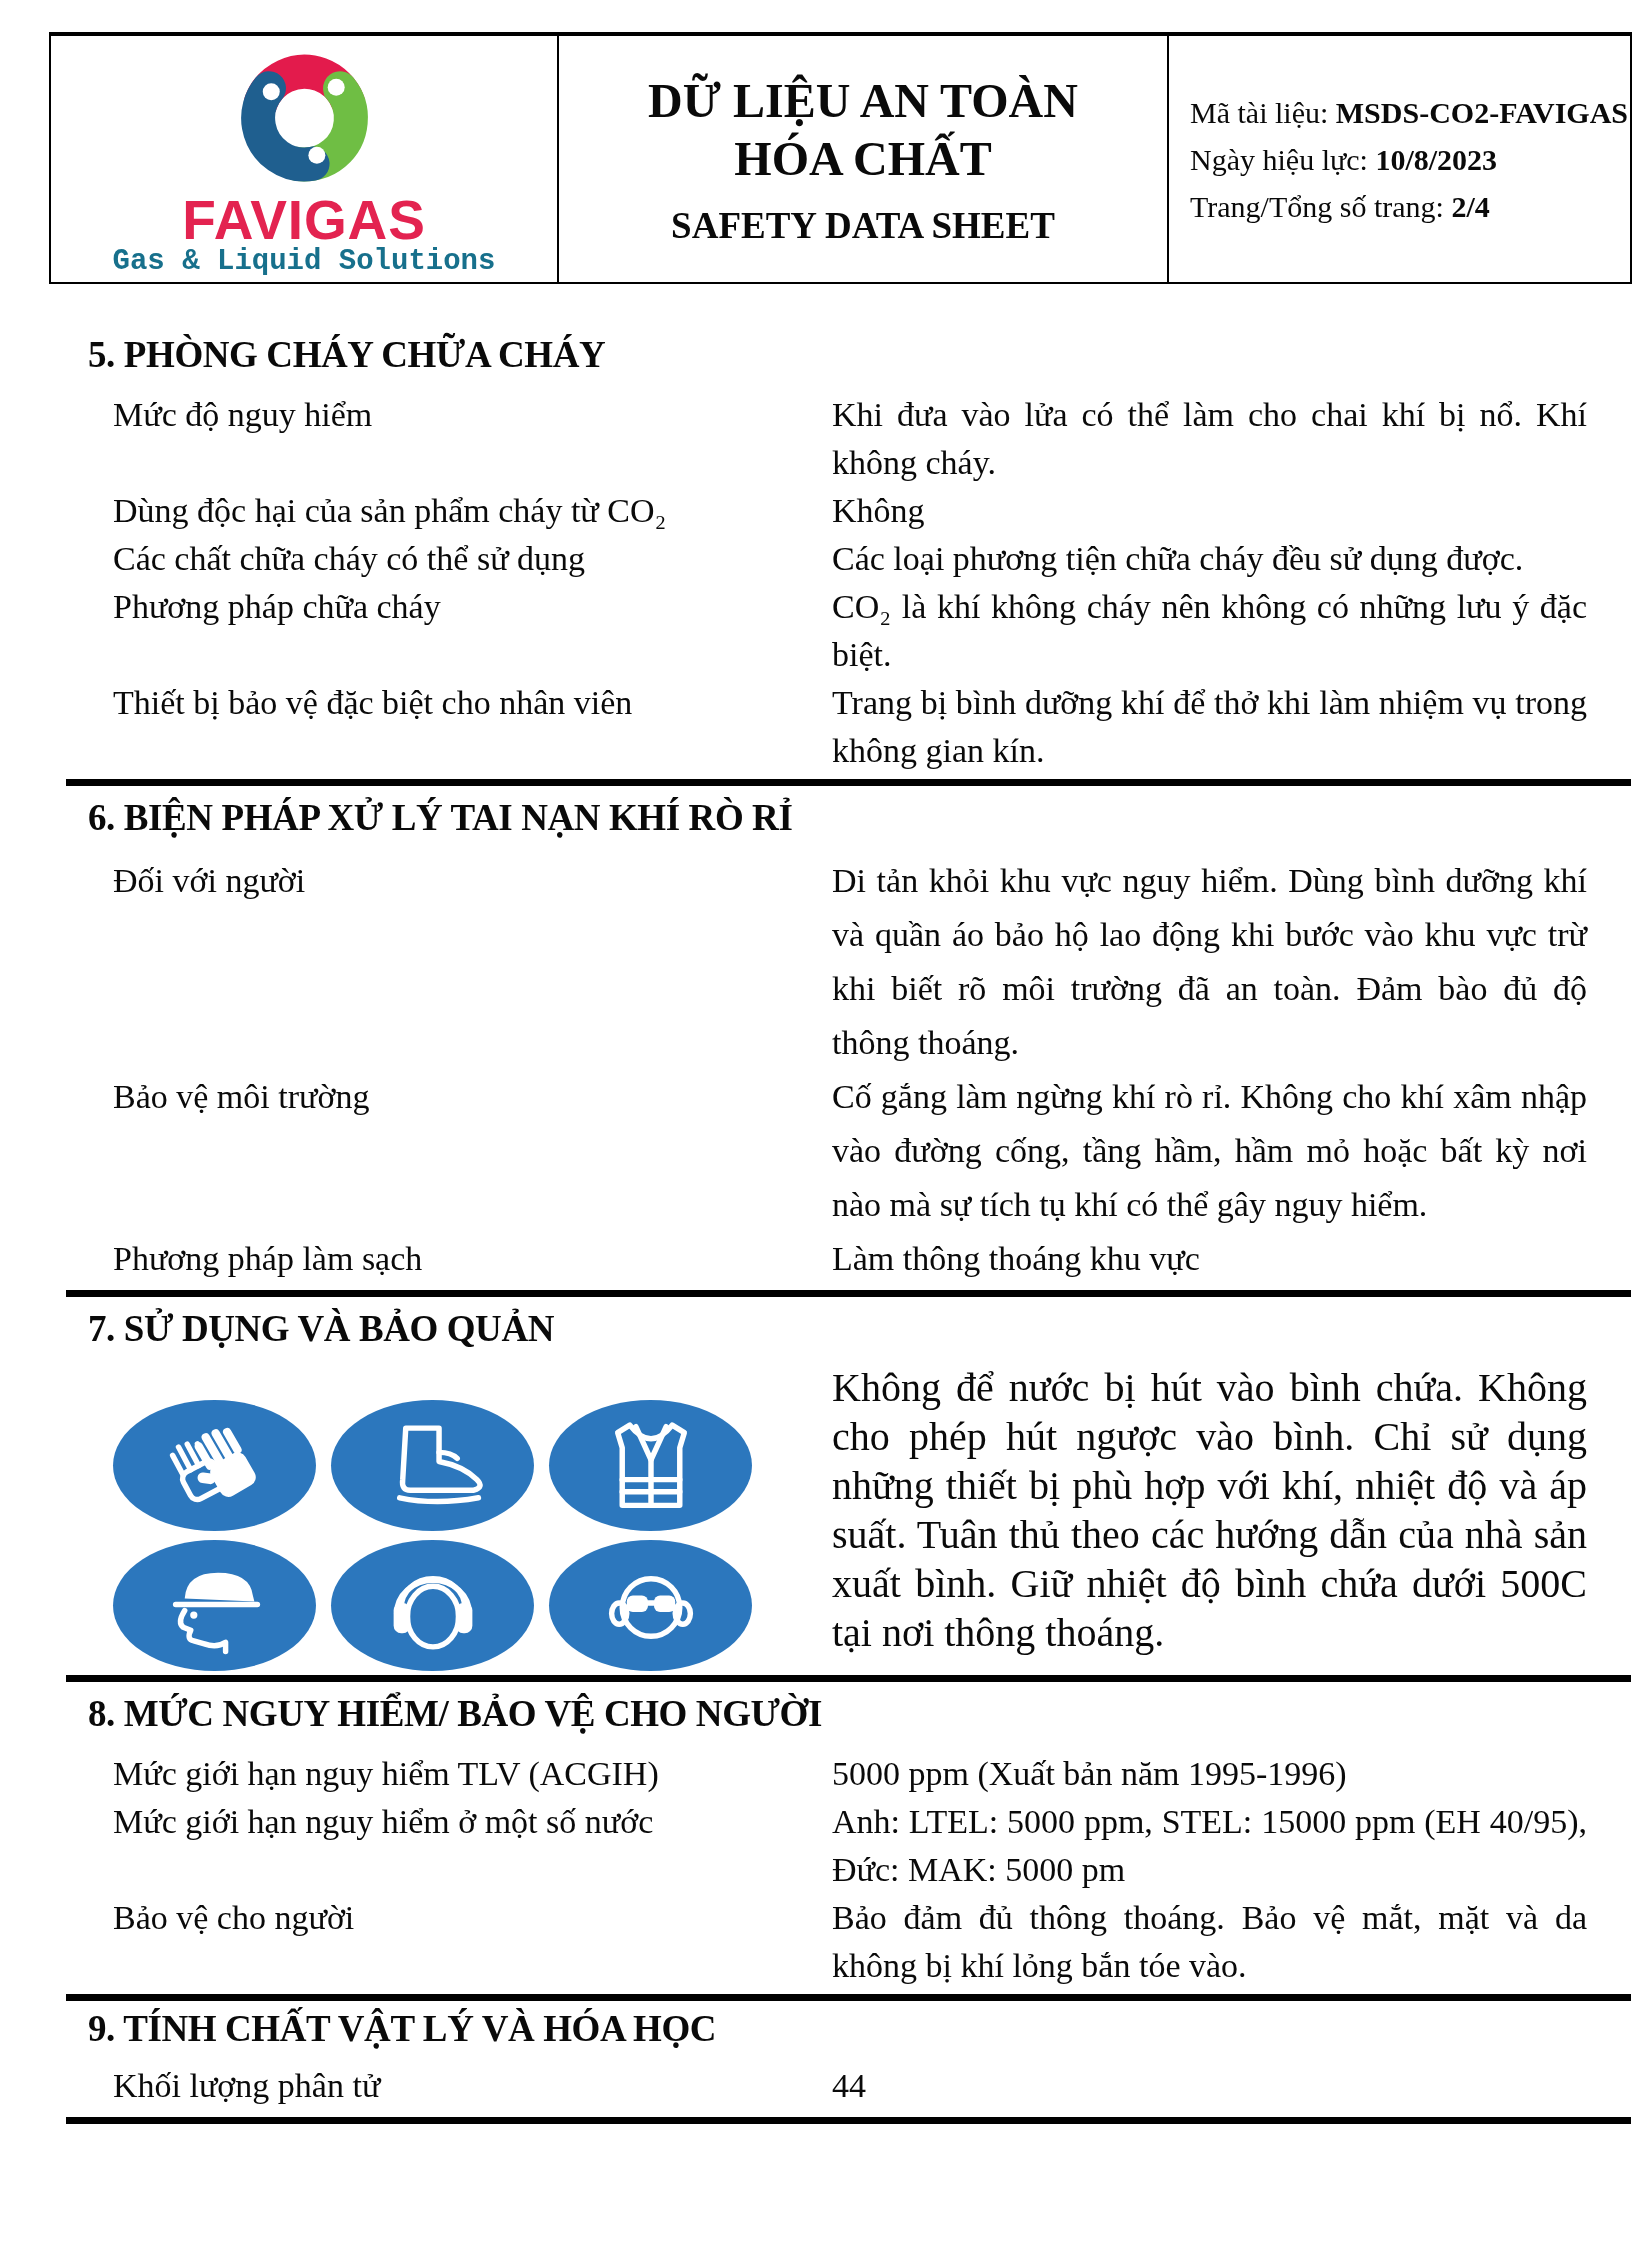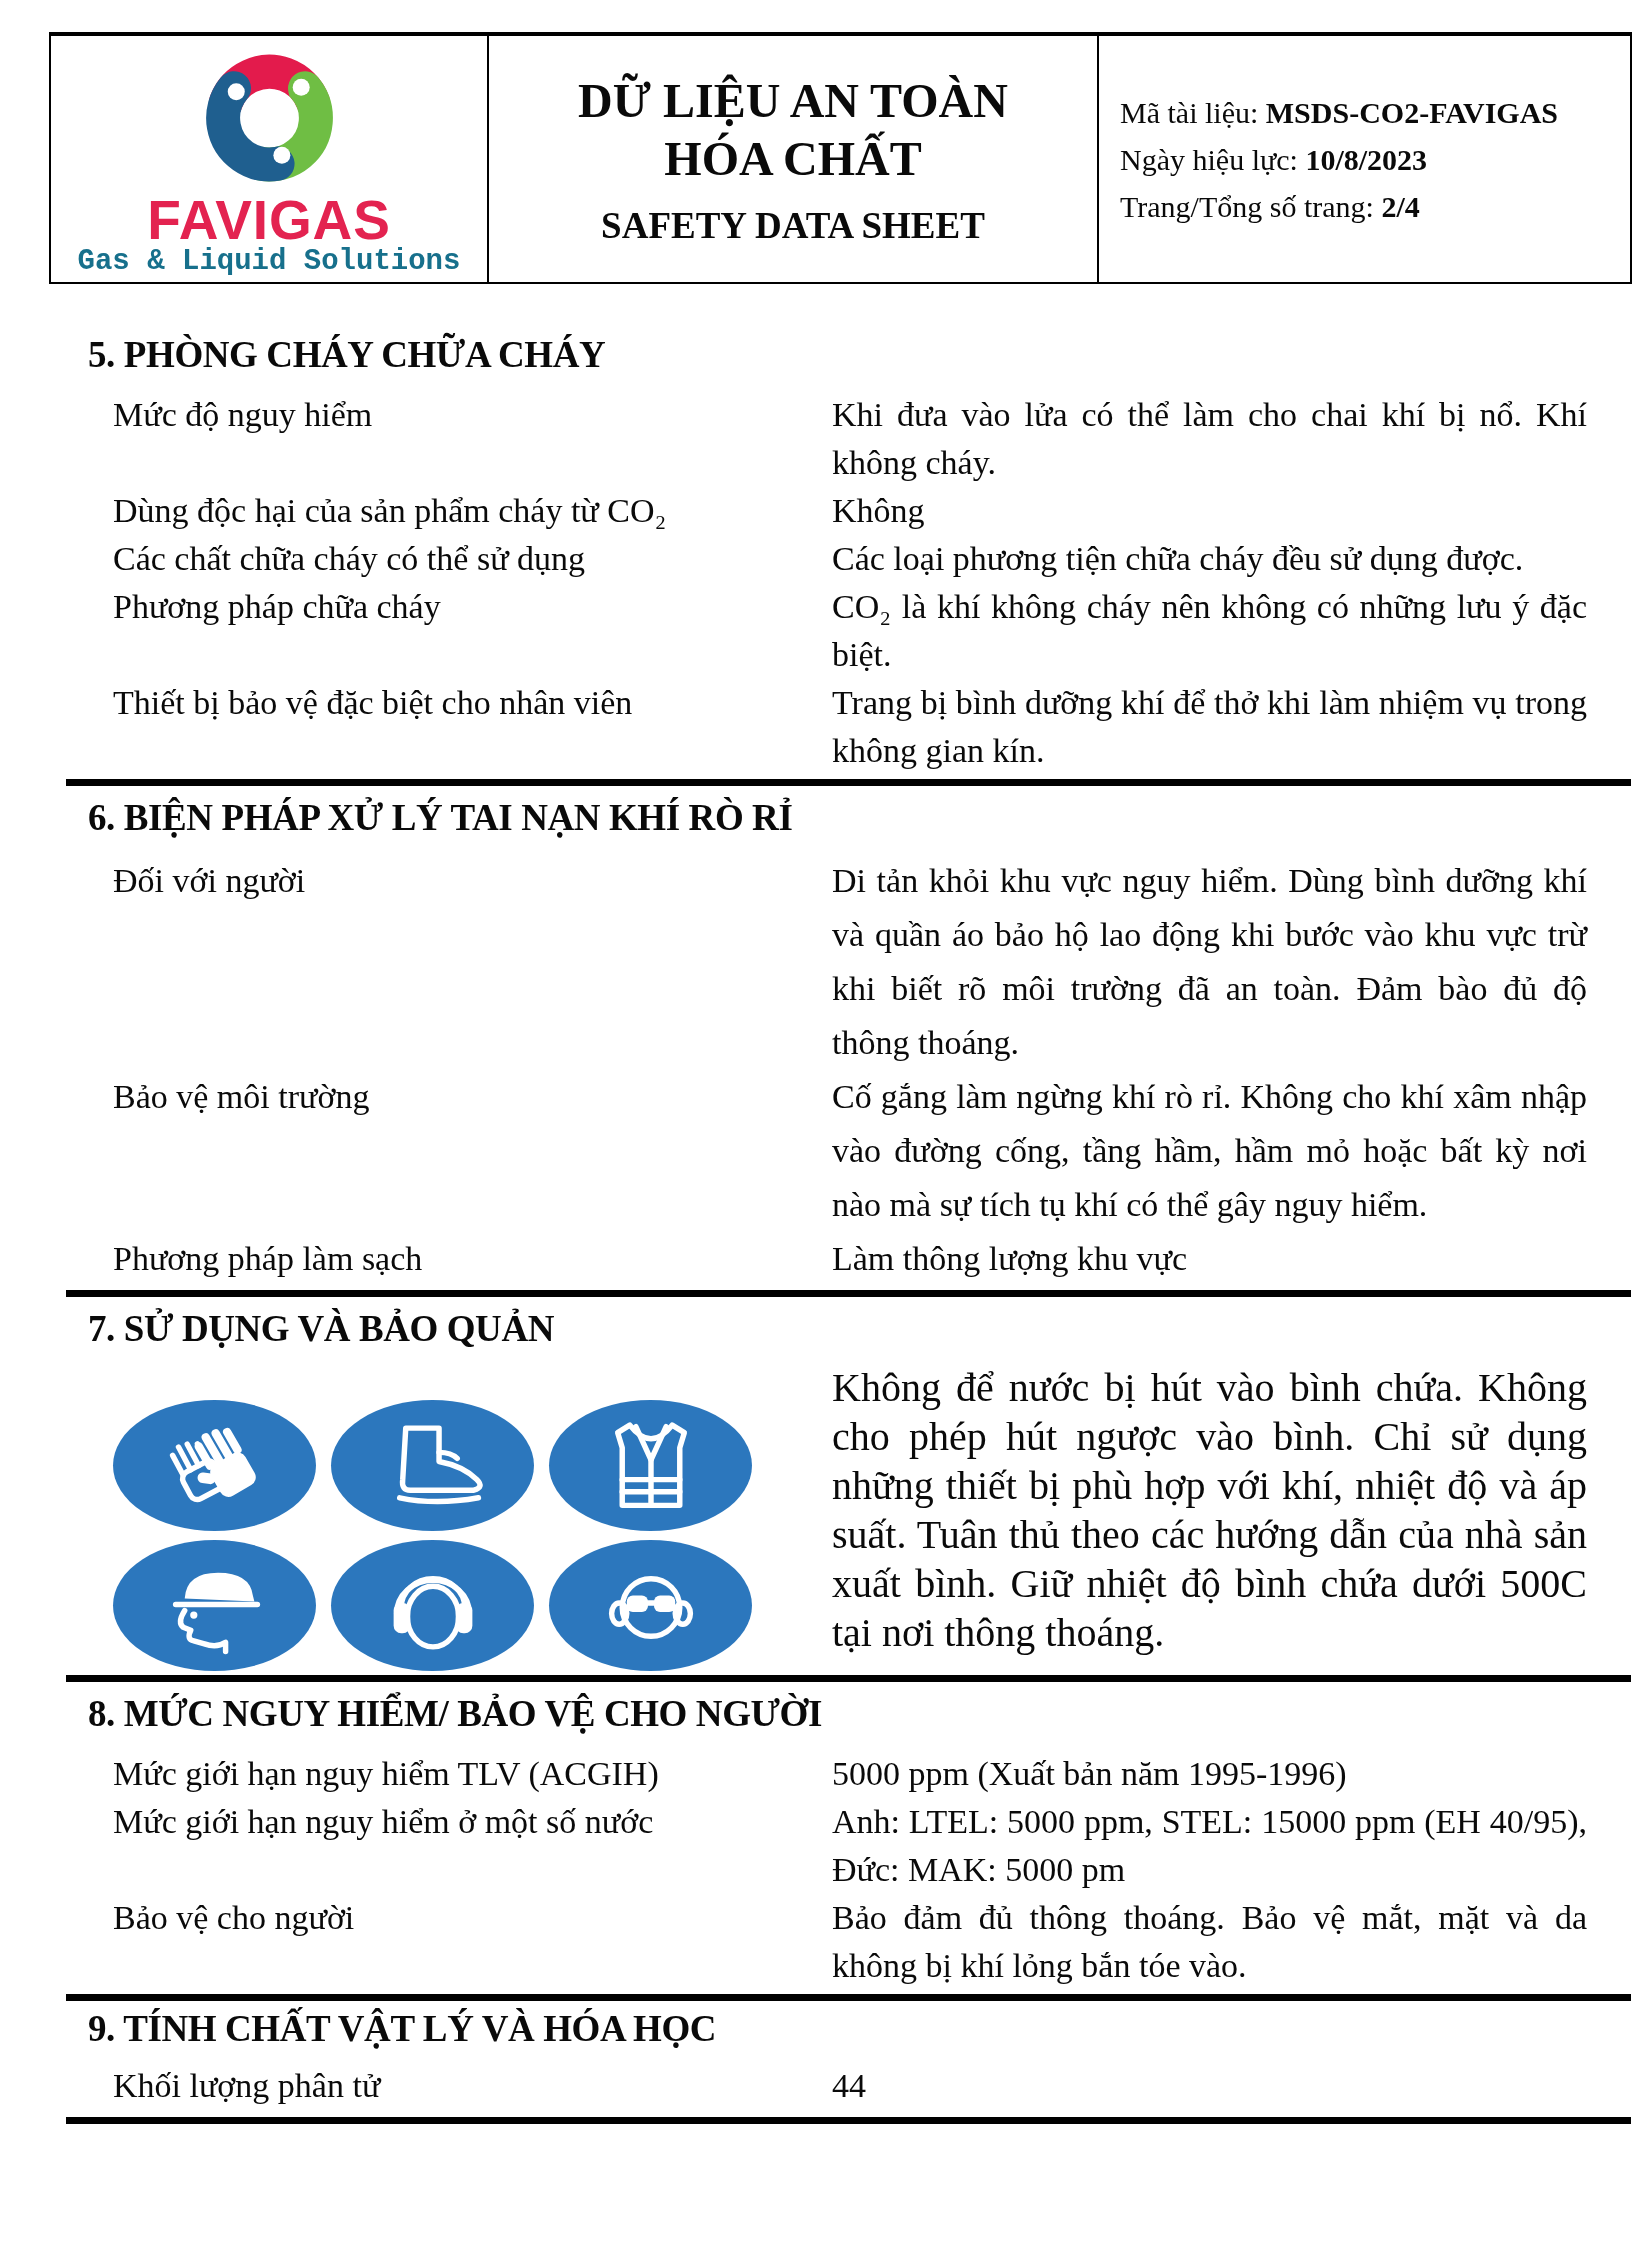--- a/index.html
+++ b/index.html
@@ -7,21 +7,21 @@
     position:relative; width:1649px; height:2258px; background:#ffffff;
     font-family:"Liberation Serif","DejaVu Serif",serif; color:#0a0a0a;
     overflow:hidden; margin:0 auto;
   }
   
   .header-table{
     display:flex; margin:32px 17px 0 49px; border:2.6px solid #000; border-top-width:4.4px;
     height:252px; box-sizing:border-box; background:#fff;
   }
   .cell{box-sizing:border-box;}
-  .cell-logo{width:438px; border-right:2.6px solid #000; display:flex; flex-direction:column; align-items:center; justify-content:center; padding-top:5.3px;}
+  .cell-logo{width:508px; border-right:2.6px solid #000; display:flex; flex-direction:column; align-items:center; justify-content:center; padding-top:5.3px;}
   .cell-title{width:610px; border-right:2.6px solid #000; display:flex; flex-direction:column; align-items:center; justify-content:center; text-align:center;}
   .cell-meta{flex:1; display:flex; flex-direction:column; justify-content:center; padding-left:21px;}
   .title-main{font-size:48px; font-weight:bold; line-height:58px; letter-spacing:0px;}
   .title-sub{font-size:37px; font-weight:bold; margin-top:16px;}
   .meta-line{font-size:30px; line-height:47px;}
   .meta-line b{font-weight:bold;}
   .brand-word{font-family:"Liberation Sans","DejaVu Sans",sans-serif; font-weight:bold; font-size:55px; letter-spacing:0.9px; color:#e32350; line-height:56px; margin-top:1.8px;}
   .brand-tagline{font-family:Liberation Mono, monospace; font-weight:bold; font-size:29px; color:#17708c; line-height:28px;text-align:center;}
   
   .sep{border-top:7px solid #000; margin:3.5px 17.6px 0 66px;}
@@ -106,21 +106,21 @@
     <div class="kv">
       <div class="kv-label">Đối với người</div>
       <div class="kv-value">Di tản khỏi khu vực nguy hiểm. Dùng bình dưỡng khí và quần áo bảo hộ lao động khi bước vào khu vực trừ khi biết rõ môi trường đã an toàn. Đảm bào đủ độ thông thoáng.</div>
     </div>
     <div class="kv">
       <div class="kv-label">Bảo vệ môi trường</div>
       <div class="kv-value">Cố gắng làm ngừng khí rò rỉ. Không cho khí xâm nhập vào đường cống, tầng hầm, hầm mỏ hoặc bất kỳ nơi nào mà sự tích tụ khí có thể gây nguy hiểm.</div>
     </div>
     <div class="kv">
       <div class="kv-label">Phương pháp làm sạch</div>
-      <div class="kv-value">Làm thông lượng khu vực</div>
+      <div class="kv-value">Làm thông thoáng khu vực</div>
     </div>
   </div>
 
   <div class="sep"></div>
   <div class="sec-heading">7. SỬ DỤNG VÀ BẢO QUẢN</div>
   <div class="s7-grid">
     <div>
       <div class="picto-block">
 
         <div class="picto">

